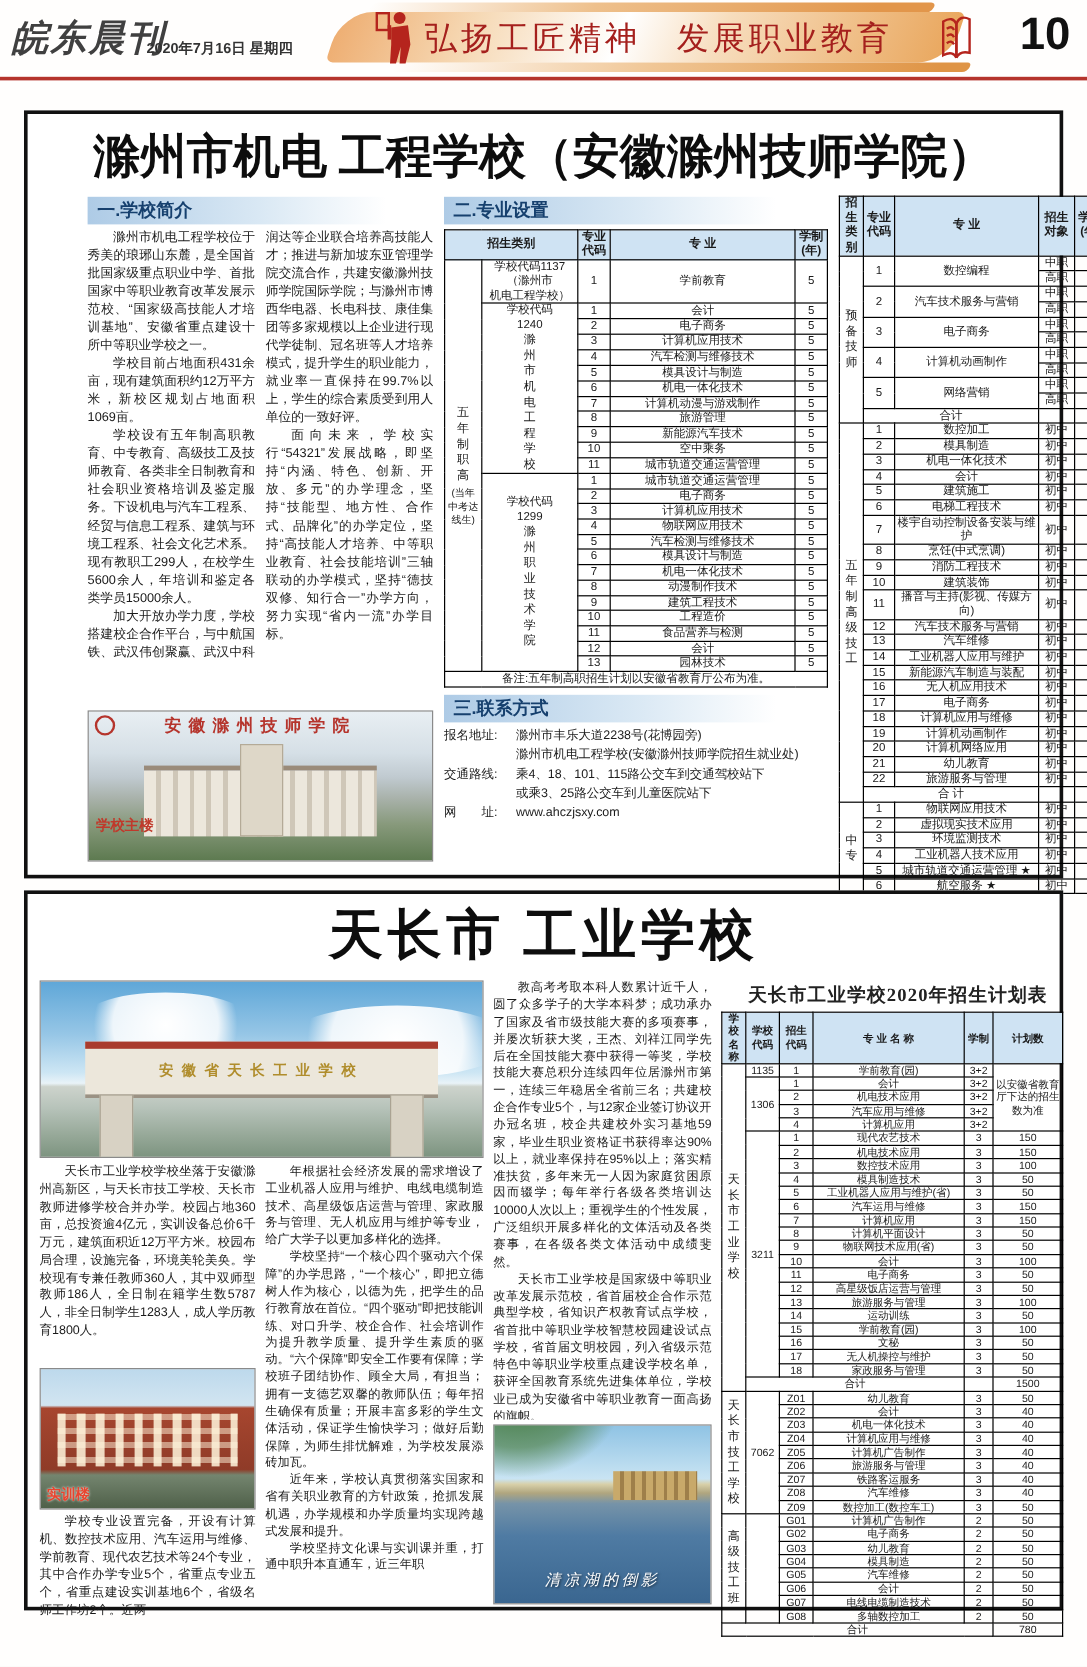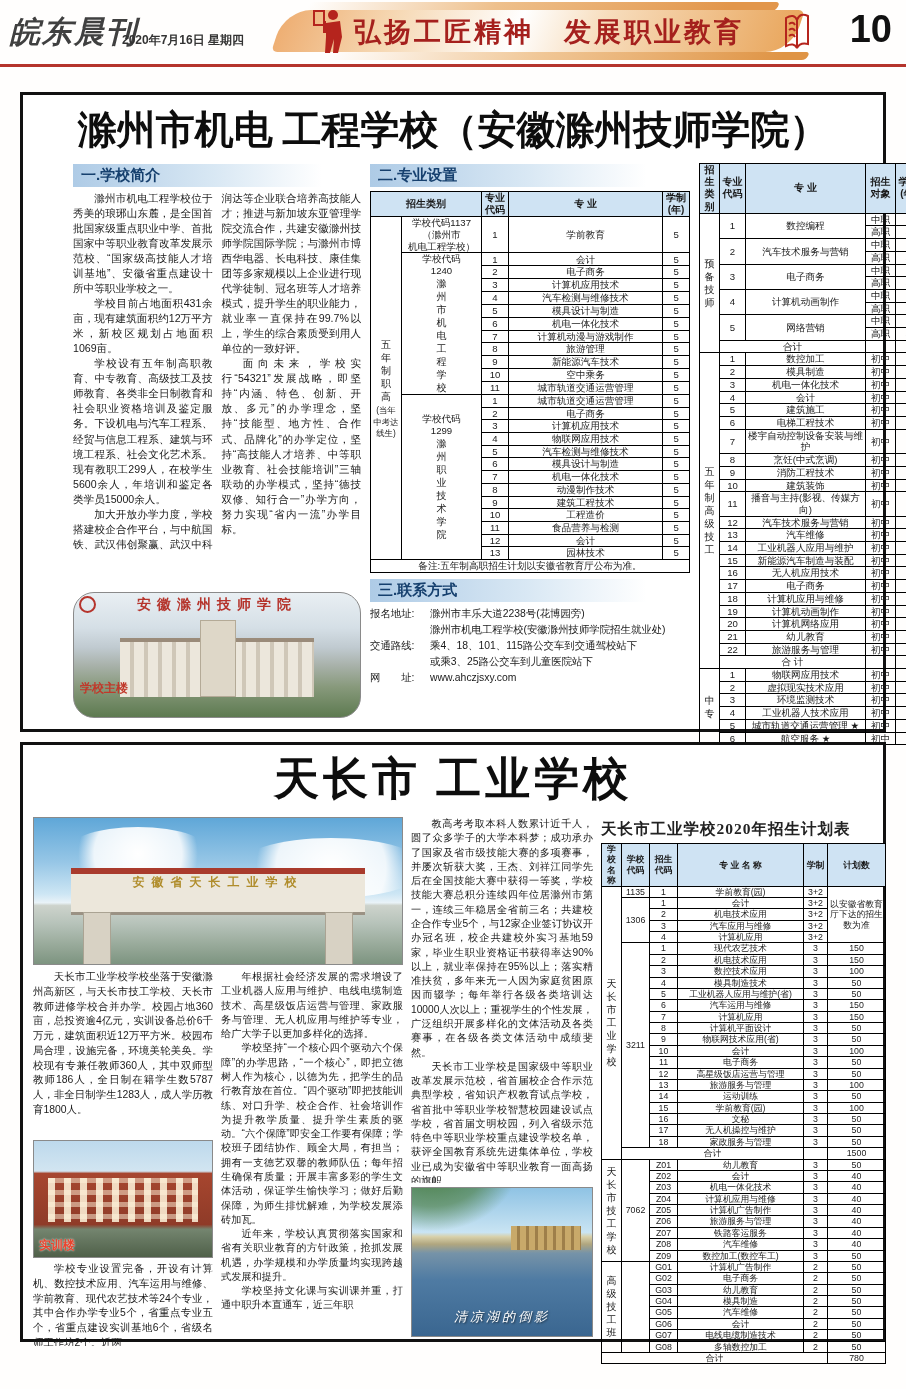--- a/index.html
+++ b/index.html
@@ -13,21 +13,21 @@
   .date-line{position:absolute;left:122px;top:32px;font-size:12px;color:#333;font-weight:bold;}
   .banner{position:absolute;left:268px;top:2px;width:558px;height:58px;}
   .sw1{position:absolute;left:10px;top:8px;width:520px;height:42px;transform:skewX(-18deg);
     background:linear-gradient(95deg,#eeae72 0%,#f6d9b5 22%,#ffffff 46%,#f7ddbd 62%,#e9a65c 100%);
     border-radius:26px 6px 26px 6px;}
   .sw2{position:absolute;left:40px;top:0;width:470px;height:9px;transform:skewX(-30deg);border-radius:6px;
     background:linear-gradient(90deg,rgba(238,186,130,0),#eec08c 40%,#e2964b 90%);}
   .sw3{position:absolute;left:60px;bottom:0;width:480px;height:8px;transform:skewX(-30deg);border-radius:6px;
     background:linear-gradient(90deg,rgba(238,186,130,0),#f0c695 45%,#df9445 95%);}
   .btext{position:absolute;left:86px;top:12px;font-family:"Liberation Serif","DejaVu Serif",serif;
-    font-weight:700;font-size:27px;color:#a5201d;letter-spacing:3px;white-space:nowrap;}
+    font-weight:400;font-size:27px;color:#a5201d;letter-spacing:3px;white-space:nowrap;}
   .worker{position:absolute;left:44px;top:5px;}
   .book{position:absolute;right:14px;top:10px;}
   .pagenum{position:absolute;right:14px;top:8px;font-size:38px;font-weight:900;color:#111;}
 
   
   .box{position:absolute;left:20px;width:866px;border:3px solid #111;background:#fff;box-sizing:border-box;}
   .box1{top:92px;height:640px;padding:4px 8px 6px;}
   .box2{top:742px;height:600px;padding:2px 10px 6px;}
   .t1{margin:4px 0 6px;text-align:center;font-family:"Liberation Serif","DejaVu Serif",serif;
     font-weight:900;font-size:39px;letter-spacing:0px;color:#0d0d0d;white-space:nowrap;}
@@ -52,21 +52,21 @@
   .t{border-collapse:collapse;table-layout:fixed;width:100%;}
   .t td,.t th{border:1px solid #000;text-align:center;vertical-align:middle;padding:0 1px;
     font-size:9.6px;line-height:1.22;word-break:break-all;}
   .t th{background:#cfe3f3;font-weight:bold;font-size:10px;}
   .vchars{width:1.15em;margin:0 auto;word-break:break-all;line-height:1.3;font-size:10px;}
   .vnote{font-size:8.4px;line-height:1.25;margin-top:2px;word-break:break-all;}
   .note{font-size:9px;text-align:center;}
   .notecell{font-size:8.8px;line-height:1.3;}
   .pt td,.pt th{font-size:8.8px;line-height:1.18;}
   .ptitle{font-family:"Liberation Serif","DejaVu Serif",serif;font-weight:bold;font-size:15.5px;
-    text-align:left;letter-spacing:1px;margin:2px 0 3px;color:#222;}
+    text-align:right;letter-spacing:1px;margin:2px 0 3px;color:#222;}
 
   
   #contact{font-size:10.4px;line-height:1.55;margin-top:2px;}
   .cline{display:flex;}
   .cl{flex:0 0 60px;white-space:nowrap;}
   .cv{flex:1;word-break:break-all;}
 
   
   .s2cols{display:flex;gap:8px;}
   .leftwrap{display:flex;gap:8px;width:560px;flex:none;}
@@ -76,38 +76,38 @@
   .colB{width:182px;flex:none;font-size:10.2px;line-height:1.4;text-align:justify;height:372px;overflow:hidden;}
   .colC{width:182px;flex:none;font-size:10.2px;line-height:1.4;text-align:justify;}
   #colC{height:366px;overflow:hidden;}
   .rightwrap{flex:1;min-width:0;}
   #colA1{height:168px;overflow:hidden;}
   #colA2{height:84px;overflow:hidden;margin-top:4px;}
 
   
   .photo{position:relative;overflow:hidden;border:1px solid #8a8a8a;box-sizing:border-box;}
   .photo1{height:126px;margin-top:5px;
-    background:linear-gradient(180deg,#e9eff3 0%,#d5dfe6 28%,#c0cad0 44%,#a9b2ab 58%,#87997b 76%,#5d7a50 100%);border-radius:21px;}
+    background:linear-gradient(180deg,#e9eff3 0%,#d5dfe6 28%,#c0cad0 44%,#a9b2ab 58%,#87997b 76%,#5d7a50 100%);}
   .photo1::before{content:"";position:absolute;left:16%;right:16%;top:36%;bottom:16%;
     background:repeating-linear-gradient(90deg,#ece7dc 0 10px,#cfc7b8 10px 14px);border-top:4px solid #9a8b7a;}
   .photo1::after{content:"";position:absolute;left:44%;width:12%;top:22%;bottom:16%;
     background:#ded7c8;border:1px solid #b4aa97;}
   .p1title{position:absolute;left:0;right:0;top:3px;text-align:center;color:#b5342c;font-weight:bold;
     font-family:"Liberation Serif","DejaVu Serif",serif;font-size:14px;letter-spacing:6px;z-index:2;white-space:nowrap;}
   .seal{position:absolute;left:5px;top:3px;width:13px;height:13px;border:2px solid #b5342c;border-radius:50%;z-index:2;}
   .p1cap{position:absolute;left:6px;bottom:20px;color:#c0392b;font-weight:bold;font-size:12px;z-index:2;
     font-family:"Liberation Serif","DejaVu Serif",serif;}
 
   .photo-gate{height:148px;
     background:linear-gradient(180deg,#5fa7d8 0%,#96c6e6 30%,#cde6f4 52%,#e9f3f8 58%,#cdd3cc 60%,#b7c3ba 72%,#96a898 88%,#7d9480 100%);}
   .cloud{position:absolute;border-radius:50%;background:radial-gradient(circle,#ffffff 0%,rgba(255,255,255,.85) 55%,rgba(255,255,255,0) 75%);}
   .c-a{left:8%;top:6%;width:150px;height:54px;}
   .c-b{left:55%;top:14%;width:190px;height:60px;}
   .gate{position:absolute;left:10%;right:10%;top:34%;height:26%;background:#ece7db;
-    border-top:6px solid #a93b2d;border-bottom:3px solid #9b9284;display:flex;justify-content:center;}
+    border-top:6px solid #a93b2d;border-bottom:3px solid #9b9284;display:flex;align-items:center;justify-content:center;}
   .gate span{color:#b08d2c;font-weight:bold;font-size:12px;letter-spacing:7px;white-space:nowrap;
     font-family:"Liberation Serif","DejaVu Serif",serif;}
   .gate::before,.gate::after{content:"";position:absolute;top:100%;width:9%;height:58px;background:#d8d2c4;border:1px solid #aaa393;}
   .gate::before{left:4%;} .gate::after{right:4%;}
 
   .photo-train{height:118px;margin:2px 0;
     background:linear-gradient(180deg,#bdd9ec 0%,#d2e5f1 26%,#a7462f 28%,#8f3b28 72%,#74856f 76%,#4f6049 100%);}
   .photo-train::before{content:"";position:absolute;left:8%;right:8%;top:32%;height:38%;
     background:repeating-linear-gradient(90deg,rgba(255,245,220,.85) 0 7px,rgba(130,50,35,0) 7px 16px),
                repeating-linear-gradient(180deg,rgba(255,245,220,.5) 0 5px,rgba(130,50,35,0) 5px 12px);}

